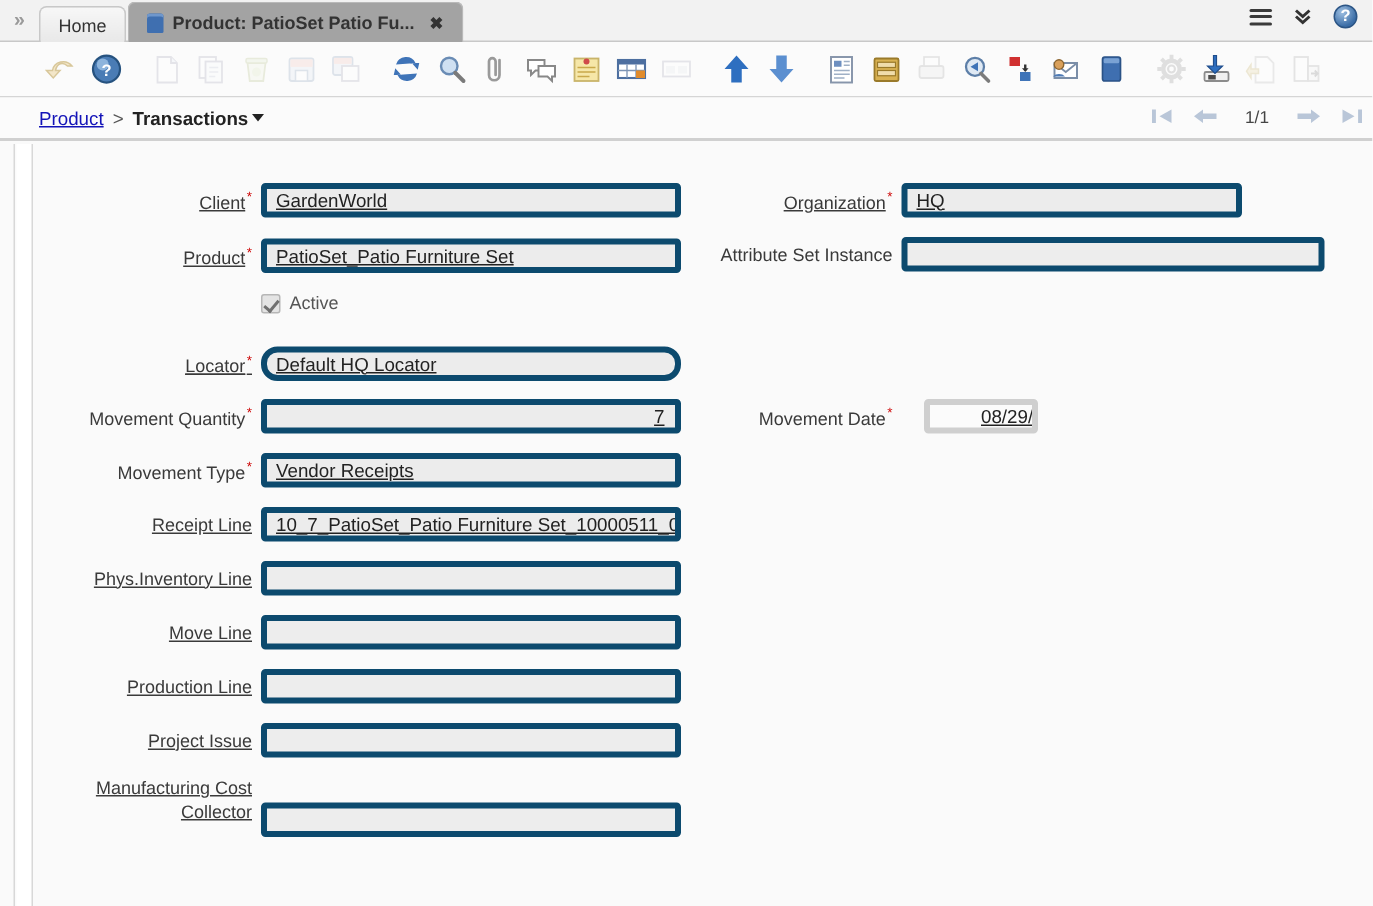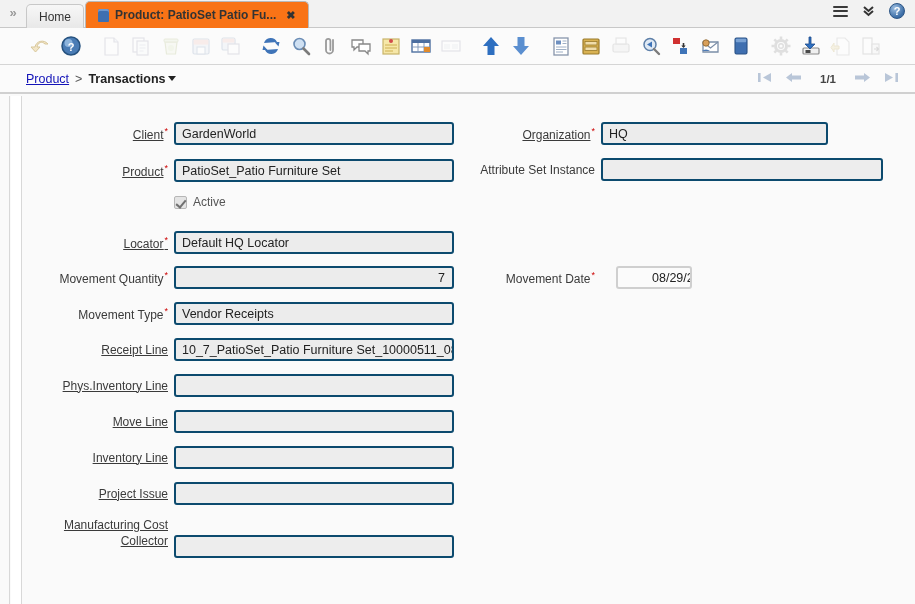--- a/index.html
+++ b/index.html
@@ -31,21 +31,21 @@
     font-size: 12px; color: #333;
     border: 1px solid #c8c8c8;
     border-bottom: none;
     border-top-left-radius: 5px; border-top-right-radius: 5px;
     background: linear-gradient(#f7f7f7,#e8e8e8);
     margin-right: 1px;
     position: relative; top: 1px;
   }
   .tab.active {
     height: 27px;
-    background: #f97316;
+    background: #a3a3a3;
     font-weight: bold;
     border-color: #b9b9b9;
     z-index: 2;
     top: 1px;
   }
   .tab .tab-close {
     font-size: 11px; color: #333; font-weight: bold; margin-left: 4px; cursor: pointer;
   }
   .tab-icon-doc {
     width: 11px; height: 13px;
@@ -98,21 +98,21 @@
   .crumb-link {
     color: #1313b8; text-decoration: underline; font-weight: normal; cursor: pointer;
   }
   .crumb-sep { color: #555; margin: 0 6px; }
   .crumb-cur { color: #222; font-weight: bold; }
   .crumb-caret {
     display: inline-block; margin-left: 2px;
     border-left: 4px solid transparent; border-right: 4px solid transparent;
     border-top: 5px solid #222;
   }
-  .pager { margin-left: auto; display: flex; align-items: center; gap: 13px; padding-right: 16px; font-weight: bold; }
+  .pager { margin-left: auto; display: flex; align-items: center; gap: 13px; padding-right: 6px; }
   .pg-ico { color: #b9c6d8; font-size: 13px; }
   .pg-txt { font-size: 11.5px; color: #444; min-width: 26px; text-align: center;}
 
   
   .leftrail {
     position: absolute; left: 0; top: 96px; width: 10px; height: 508px;
     background: #fafafa; border-right: 1px solid #d8d8d8;
   }
   .leftrail2 {
     position: absolute; left: 11px; top: 96px; width: 11px; height: 508px;
@@ -128,26 +128,26 @@
   .lbl {
     font-size: 12px; color: #3a3a3a;
     text-align: right;
     white-space: nowrap;
   }
   .lbl u { text-decoration: underline; }
   .req { color: #c00; font-size: 9px; vertical-align: super; margin-left: 1px; }
   .fld {
     height: 23px;
     background: #ececec;
-    border: 2px solid #0c4a6e;
+    border: 4px solid #0c4a6e;
     border-radius: 3px;
     font-size: 12.5px; color: #222;
     display: flex; align-items: center;
     padding: 0 6px;
-    overflow: hidden; white-space: nowrap;
+    overflow: hidden; white-space: nowrap; text-decoration: underline;
   }
   .fld.empty { background: #ededed; }
   .fld.num { justify-content: flex-end; padding-right: 7px; }
   .fld.white { background: #fbfbfb; border-color: #cfcfcf; }
 
   .chkwrap { display: flex; align-items: center; gap: 6px; }
   .chk {
     width: 13px; height: 13px; border: 1px solid #b6b6b6;
     background: #e4e4e4; border-radius: 2px;
     position: relative;
@@ -468,21 +468,21 @@
       <div class="chkwrap">
         <span class="chk"></span>
         <span class="chklbl">Active</span>
       </div>
     </div>
 
     <div class="row" style="left:0; top:135px;">
       <div class="lbl" style="width:145px;text-decoration:underline;">
         <u>Locator</u><span class="req">*</span>
       </div>
-      <div class="fld" style="width:280px; margin-left:6px;">Default HQ Locator</div>
+      <div class="fld" style="width:280px; margin-left:6px;border-radius:11px;">Default HQ Locator</div>
     </div>
 
     <div class="row" style="left:0; top:170px;">
       <div class="lbl" style="width:145px;">
         <span>Movement Quantity</span><span class="req">*</span>
       </div>
       <div class="fld num" style="width:280px; margin-left:6px;">7</div>
     </div>
 
     <div class="row" style="left:0; top:206px;">
@@ -508,21 +508,21 @@
 
     <div class="row" style="left:0; top:314px;">
       <div class="lbl" style="width:145px;">
         <u>Move Line</u>
       </div>
       <div class="fld empty" style="width:280px; margin-left:6px;"></div>
     </div>
 
     <div class="row" style="left:0; top:350px;">
       <div class="lbl" style="width:145px;">
-        <u>Inventory Line</u>
+        <u>Production Line</u>
       </div>
       <div class="fld empty" style="width:280px; margin-left:6px;"></div>
     </div>
 
     <div class="row" style="left:0; top:386px;">
       <div class="lbl" style="width:145px;padding-left:48px;">
         <u>Project Issue</u>
       </div>
       <div class="fld empty" style="width:280px; margin-left:6px;"></div>
     </div>

